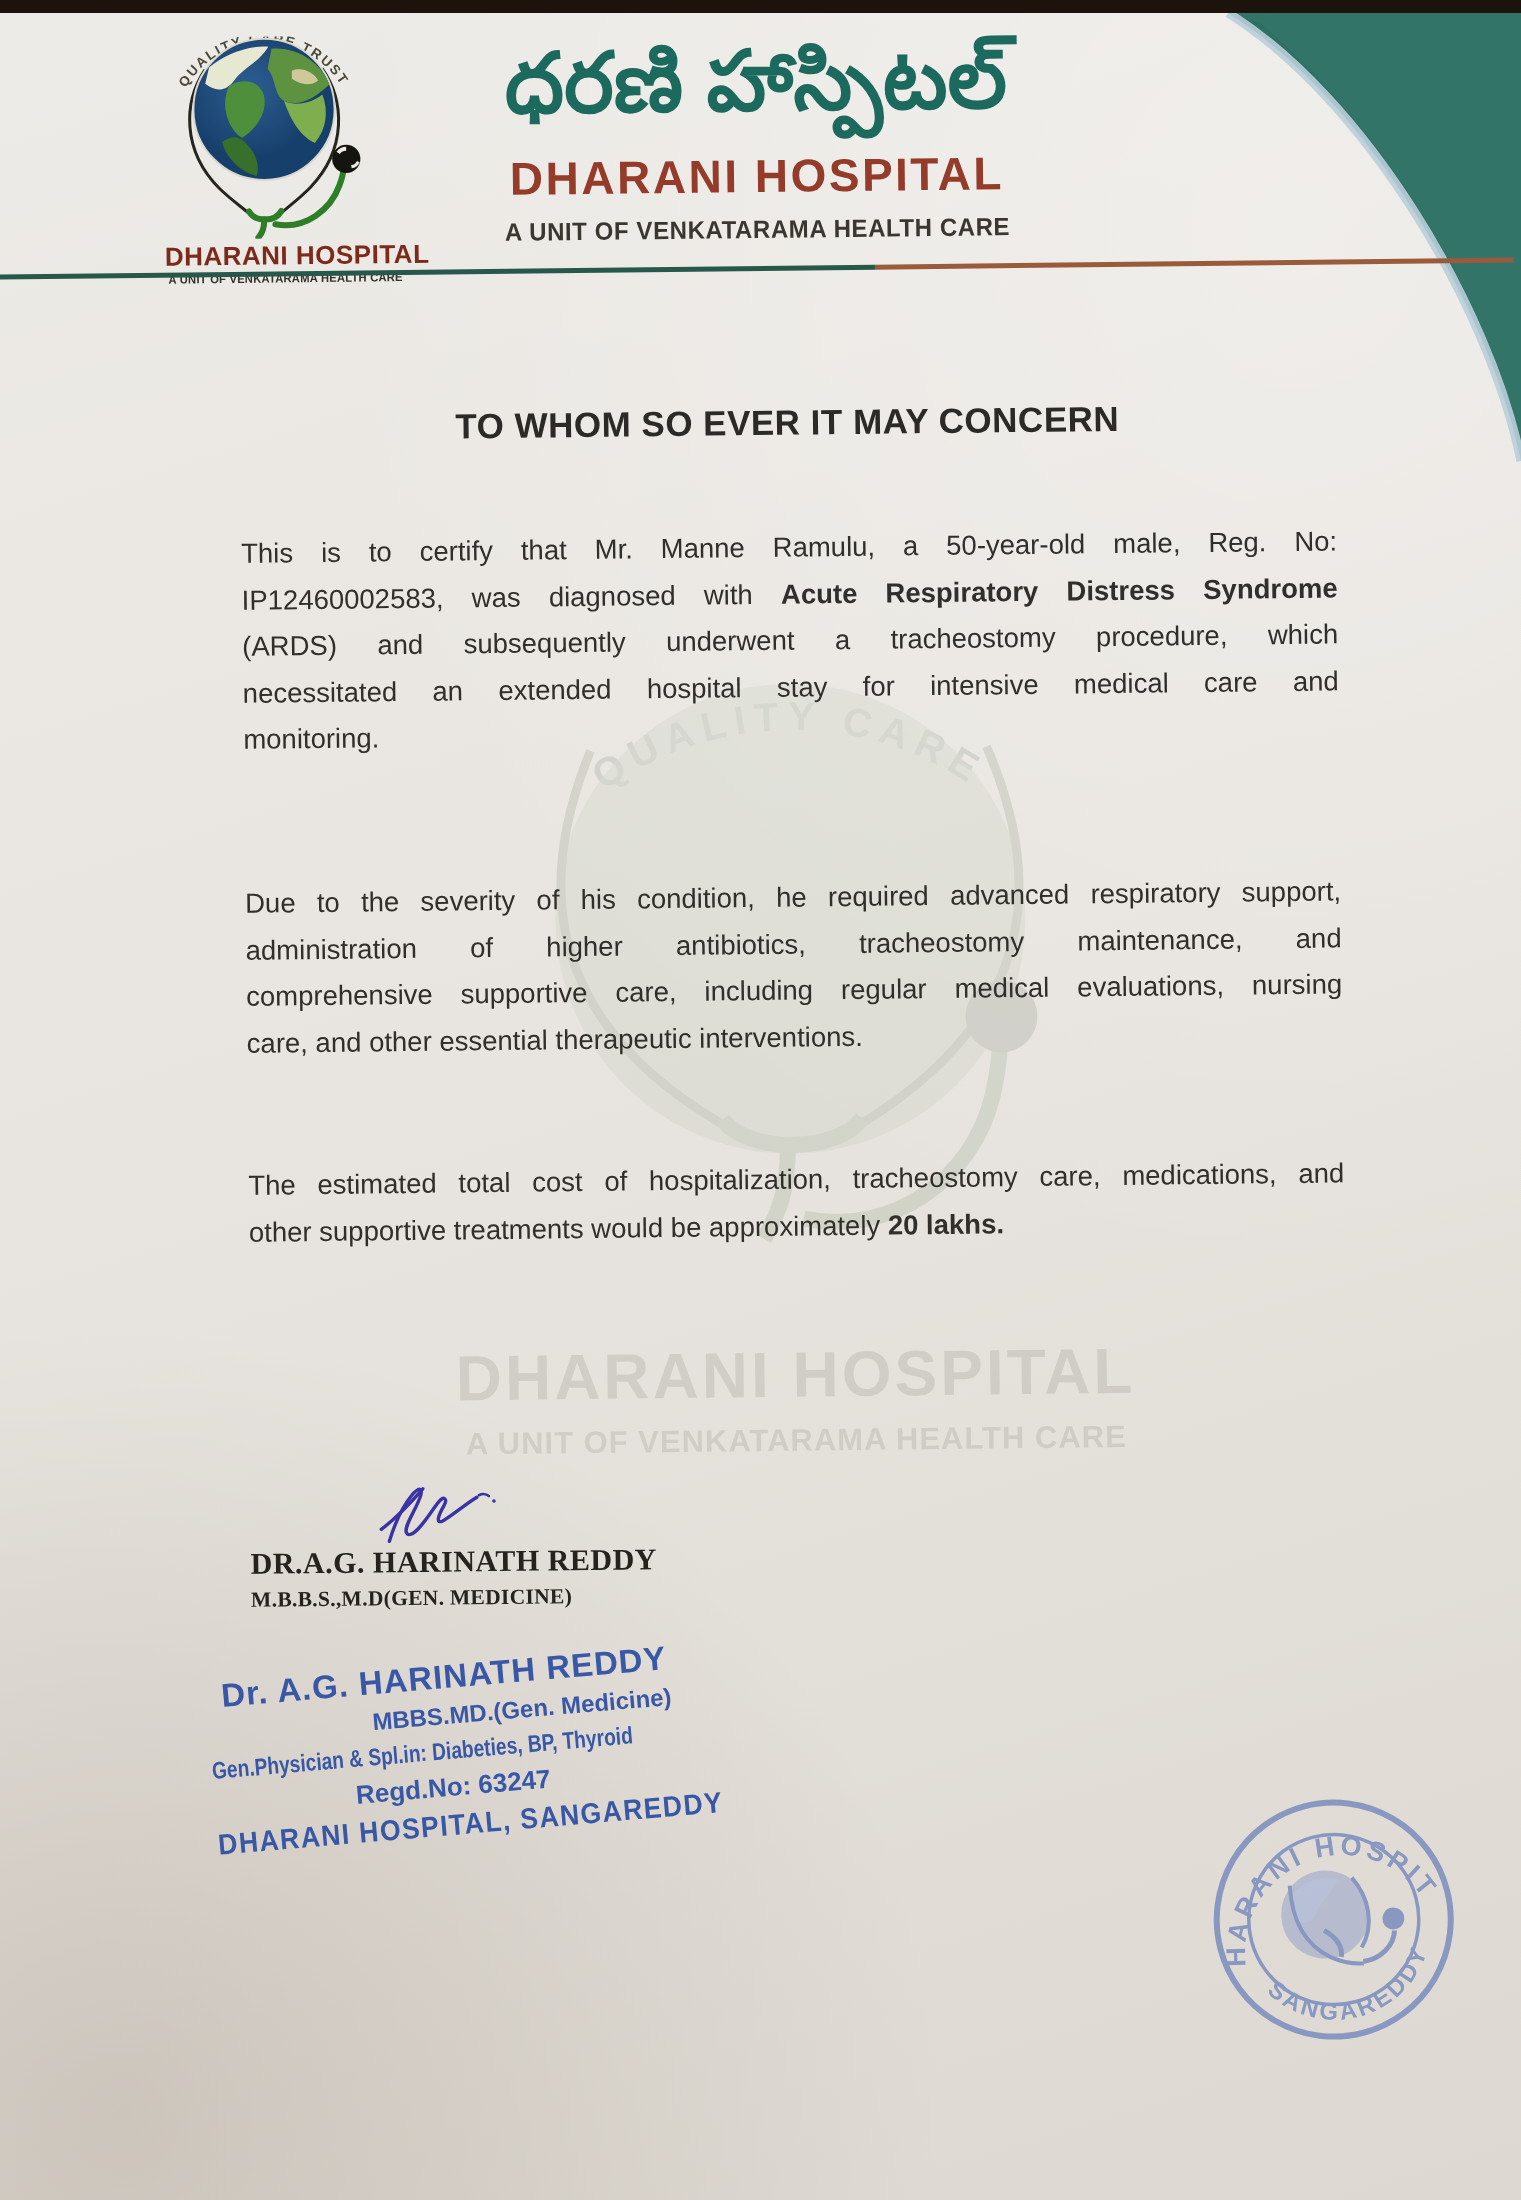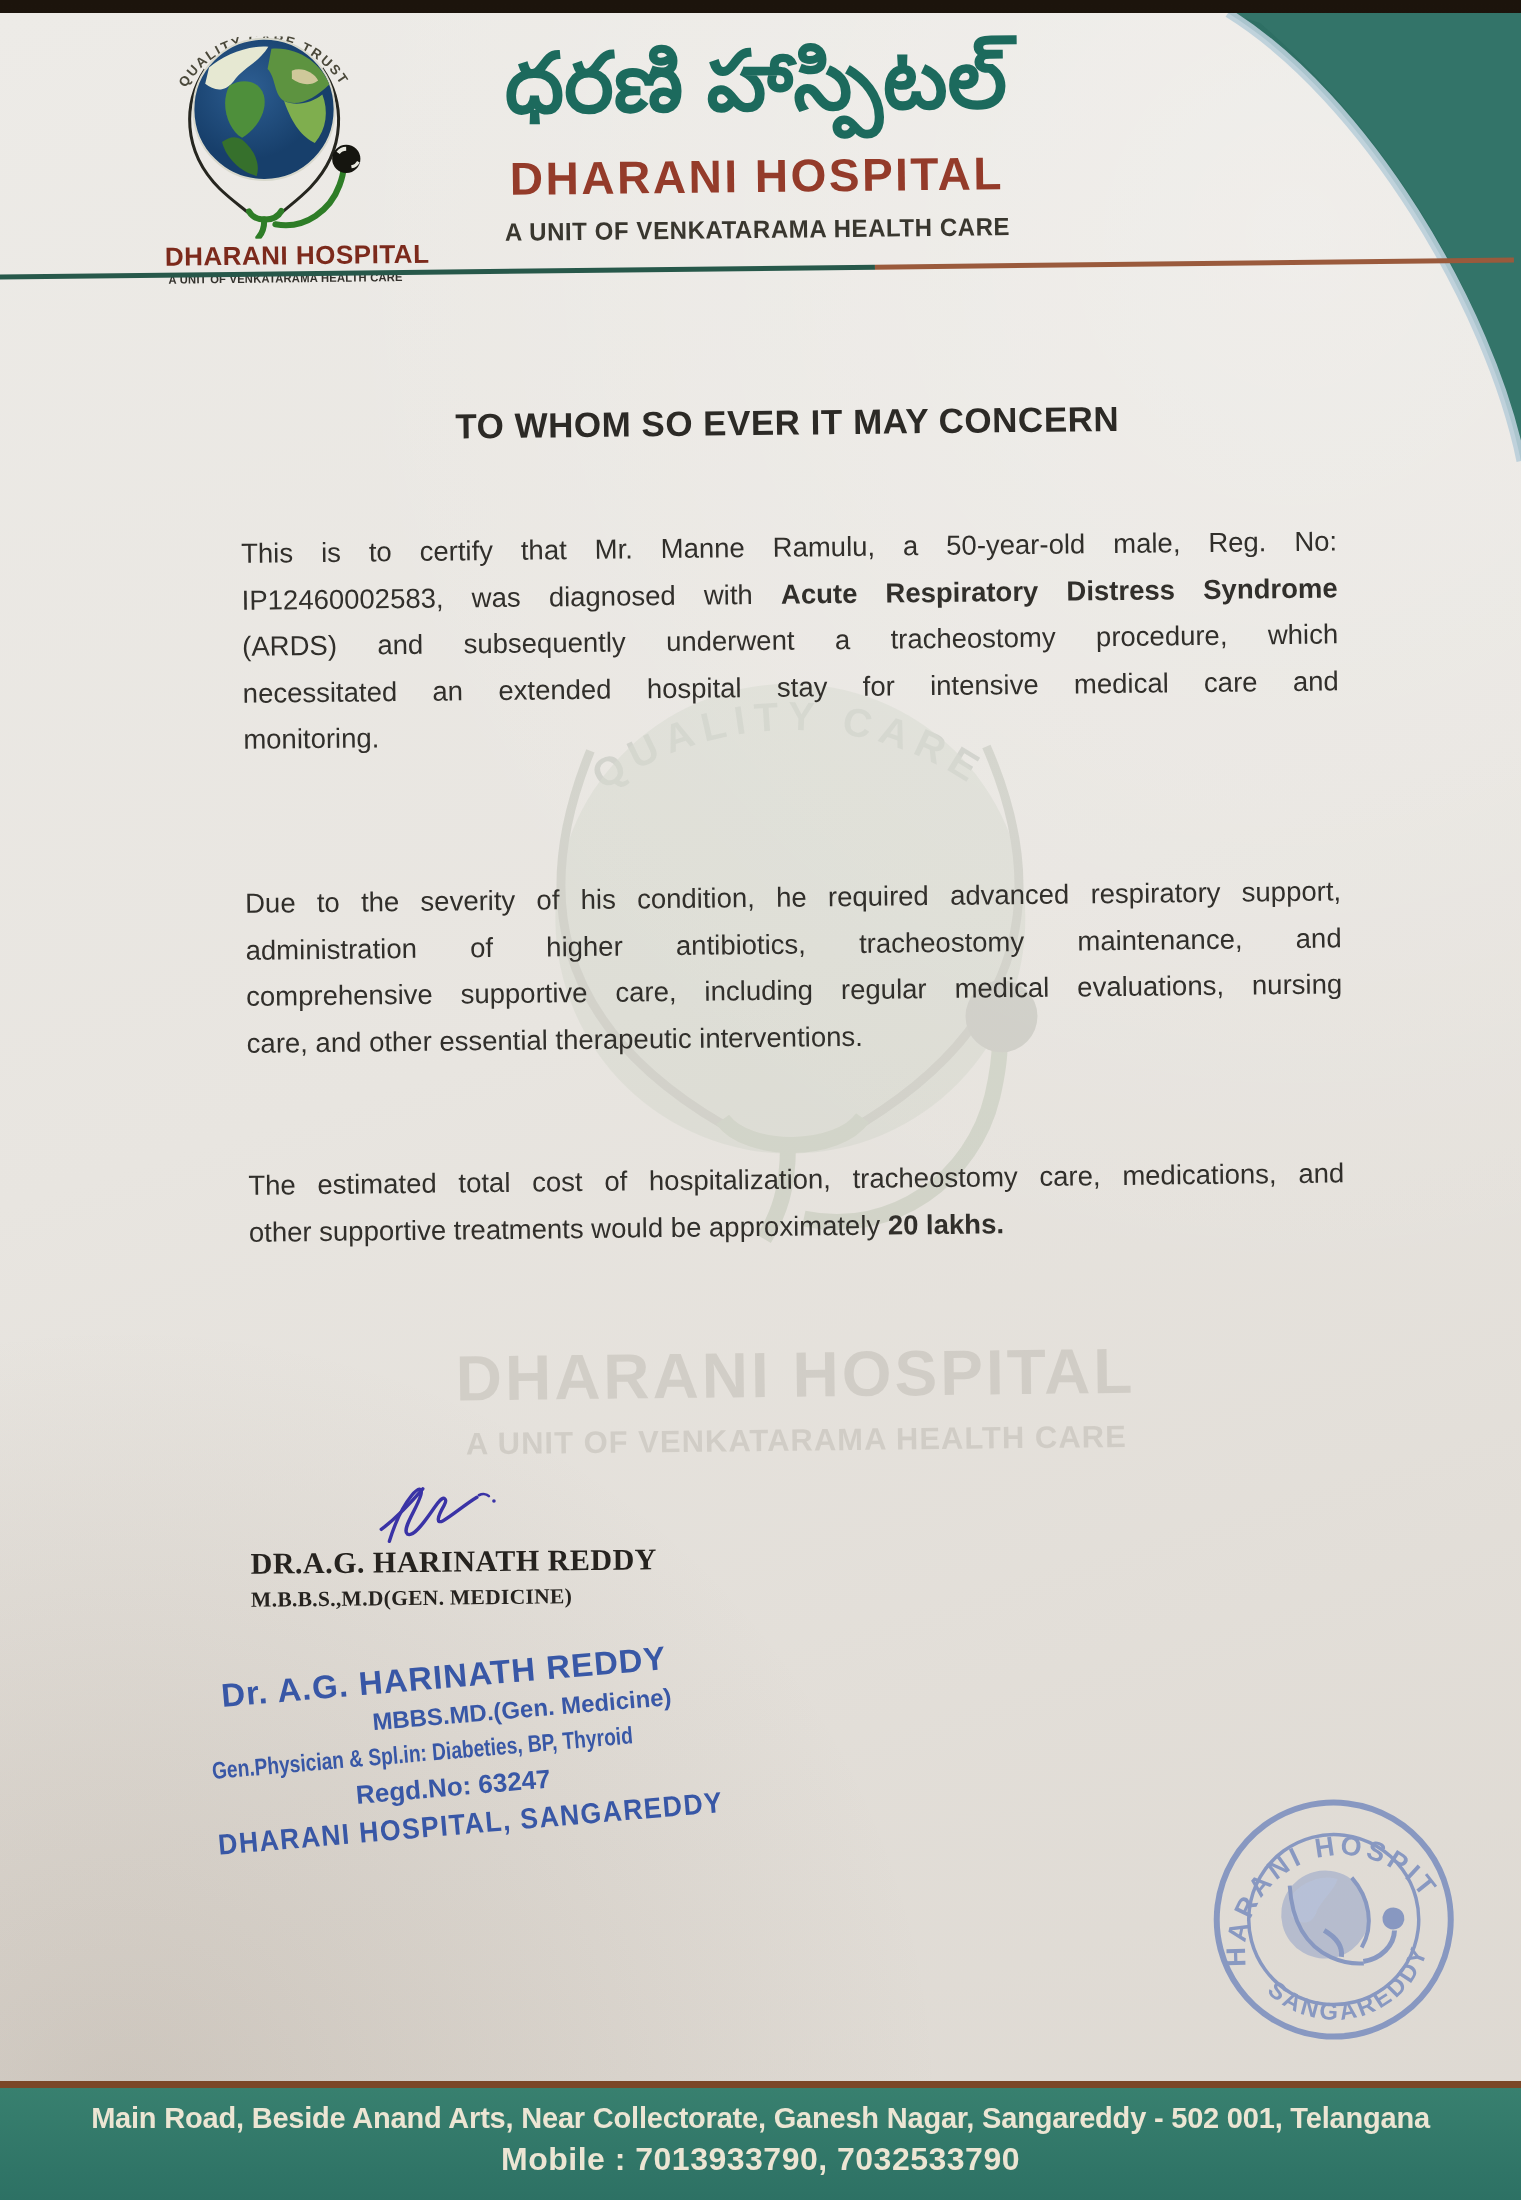--- a/index.html
+++ b/index.html
@@ -218,19 +218,15 @@
           <path d="M120,140 C130,150 134,160 130,170" stroke="#7388bd" stroke-width="5" fill="none"></path>
           <path d="M98,88 C92,118 96,148 120,168 C130,176 140,180 150,182" fill="none" stroke="#7388bd" stroke-width="4"></path>
           <path d="M160,96 C172,120 170,148 152,166" fill="none" stroke="#7388bd" stroke-width="4"></path>
           <path d="M150,180 C168,182 184,172 188,158" fill="none" stroke="#7388bd" stroke-width="5"></path>
           <circle cx="190" cy="146" r="11" fill="#7388bd"></circle>
         </g>
       </svg>
 
     </div>
 
-    <div class="footer">
-      <div class="footer-address">Main Road, Beside Anand Arts, Near Collectorate, Ganesh Nagar, Sangareddy - 502 001, Telangana</div>
-      <div class="footer-mobile">Mobile : 7013933790, 7032533790</div>
-    </div>
 
   </div>
 </div>
 
 </body></html>

